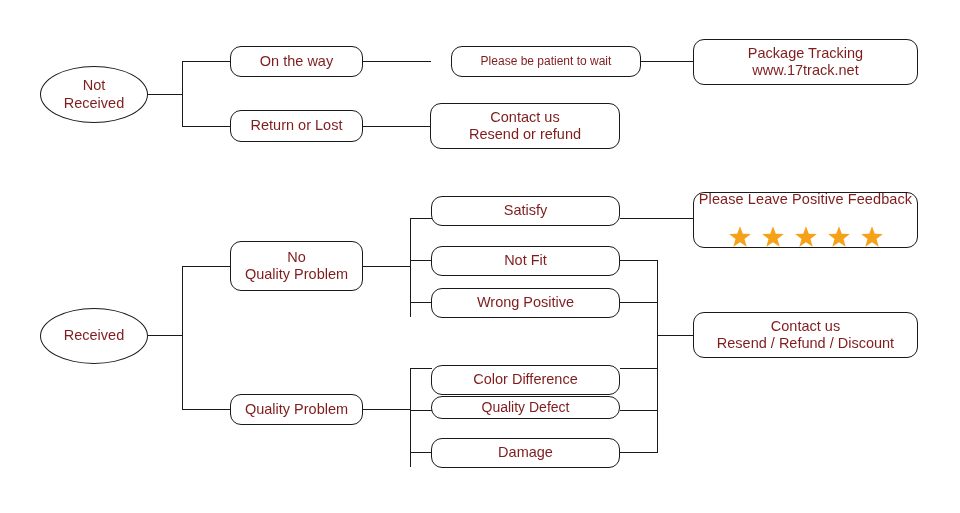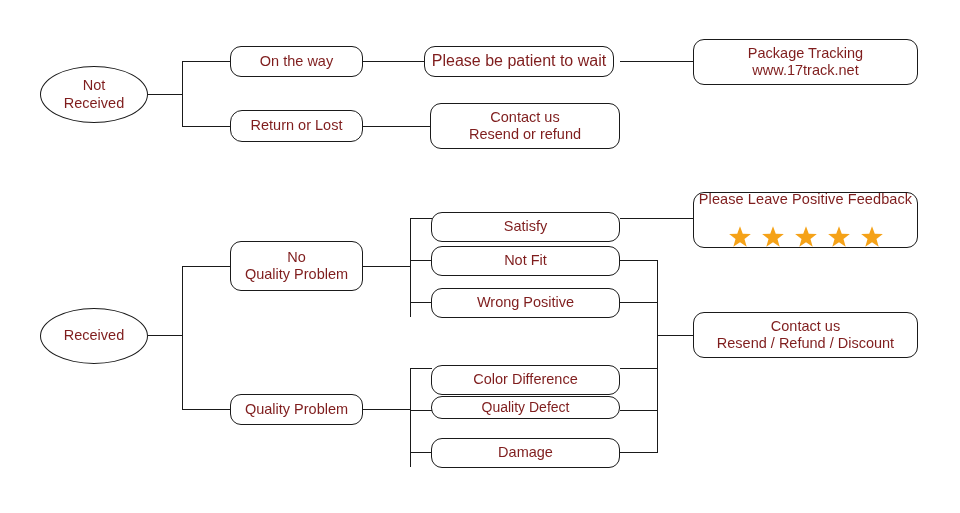--- a/index.html
+++ b/index.html
@@ -92,31 +92,31 @@
   <div class="conn h" style="left:148px; top:94px; width:35px;"></div>
   <div class="conn v" style="left:182px; top:61px; height:66px;"></div>
   <div class="conn h" style="left:182px; top:61px; width:49px;"></div>
   <div class="conn h" style="left:182px; top:126px; width:49px;"></div>
 
   <div class="node rounded" style="left:230px; top:46px; width:133px; height:31px; font-size:14.5px;">
     <span class="label">On the way</span>
   </div>
   <div class="conn h" style="left:363px; top:61px; width:68px;"></div>
 
-  <div class="node rounded" style="left:424px; top:46px; width:190px; height:31px; font-size:16px;">
+  <div class="node rounded" style="left:451px; top:46px; width:190px; height:31px; font-size:12px;">
     <span class="label">Please be patient to wait</span>
   </div>
   <div class="conn h" style="left:620px; top:61px; width:74px;"></div>
 
   <div class="node rounded" style="left:693px; top:39px; width:225px; height:46px; font-size:14.5px;">
     <span class="label">Package Tracking
 www.17track.net</span>
   </div>
 
-  <div class="node rounded" style="left:230px; top:110px; width:133px; height:32px; font-size:14.5px;border-radius:12px;">
+  <div class="node rounded" style="left:230px; top:110px; width:133px; height:32px; font-size:14.5px;">
     <span class="label">Return or Lost</span>
   </div>
   <div class="conn h" style="left:363px; top:126px; width:68px;"></div>
 
   <div class="node rounded" style="left:430px; top:103px; width:190px; height:46px; font-size:14.5px;">
     <span class="label">Contact us
 Resend or refund</span>
   </div>
 
   <div class="node ellipse" style="left:40px; top:308px; width:108px; height:56px; font-size:14.5px;">
@@ -132,21 +132,21 @@
     <span class="label">No
 Quality Problem</span>
   </div>
 
   <div class="conn h" style="left:363px; top:266px; width:48px;"></div>
   <div class="conn v" style="left:410px; top:218px; height:99px;"></div>
   <div class="conn h" style="left:410px; top:218px; width:22px;"></div>
   <div class="conn h" style="left:410px; top:260px; width:22px;"></div>
   <div class="conn h" style="left:410px; top:302px; width:22px;"></div>
 
-  <div class="node rounded" style="left:431px; top:212px; width:189px; height:30px; font-size:14.5px;">
+  <div class="node rounded" style="left:431px; top:196px; width:189px; height:30px; font-size:14.5px;">
     <span class="label">Satisfy</span>
   </div>
   <div class="conn h" style="left:620px; top:218px; width:74px;"></div>
 
   <div class="node rounded" style="left:431px; top:246px; width:189px; height:30px; font-size:14.5px;">
     <span class="label">Not Fit</span>
   </div>
 
   <div class="node rounded" style="left:431px; top:288px; width:189px; height:30px; font-size:14.5px;">
     <span class="label">Wrong Positive</span>

